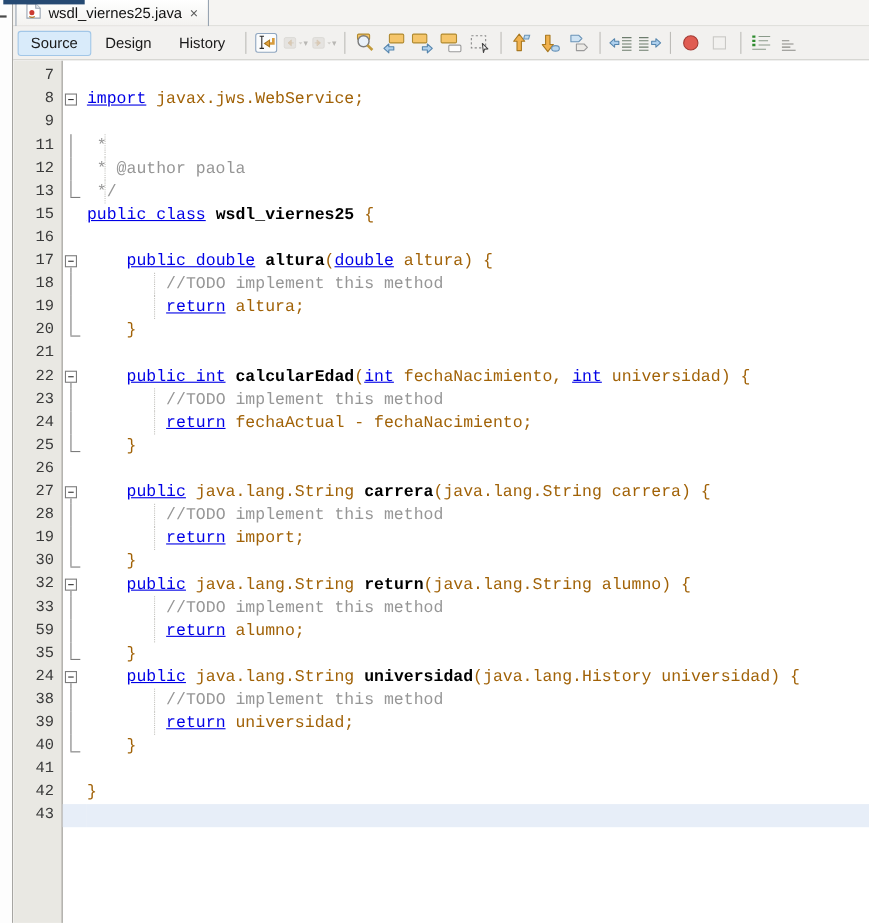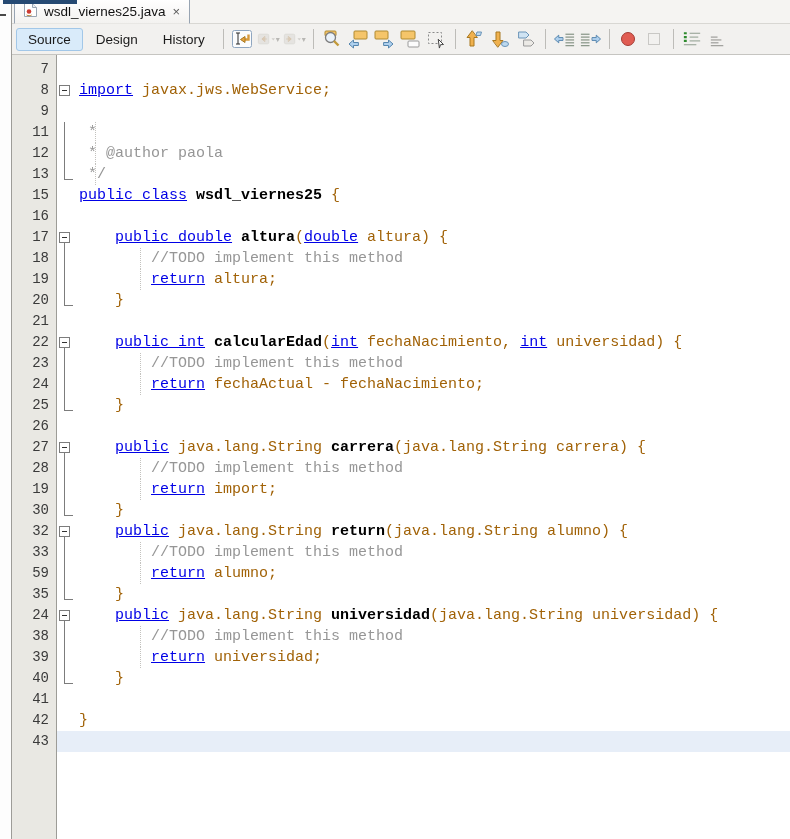--- a/index.html
+++ b/index.html
@@ -407,21 +407,21 @@
               <div class="fold-corner"></div>
             </div>
             <div class="code-cell"><span class="tk-p">    }</span></div>
           </div>
           <div class="ed-row">
             <div class="ln">24</div>
             <div class="fold-cell">
               <div class="fold-box"></div>
               <div class="fold-line start"></div>
             </div>
-            <div class="code-cell"><span class="tk-p">    </span><span class="tk-k">public</span><span class="tk-p"> java.lang.String</span><span class="tk-m"> universidad</span><span class="tk-p">(java.lang.String universidad) {</span></div>
+            <div class="code-cell"><span class="tk-p">    </span><span class="tk-k">public</span><span class="tk-p"> java.lang.String</span><span class="tk-m"> universidad</span><span class="tk-p">(java.lang.History universidad) {</span></div>
           </div>
           <div class="ed-row">
             <div class="ln">38</div>
             <div class="fold-cell">
               <div class="fold-line mid"></div>
             </div>
             <div class="code-cell"><div class="indent-guide" style="left: 61px;"></div><span class="tk-p">        </span><span class="tk-c">//TODO implement this method</span></div>
           </div>
           <div class="ed-row">
             <div class="ln">39</div>

